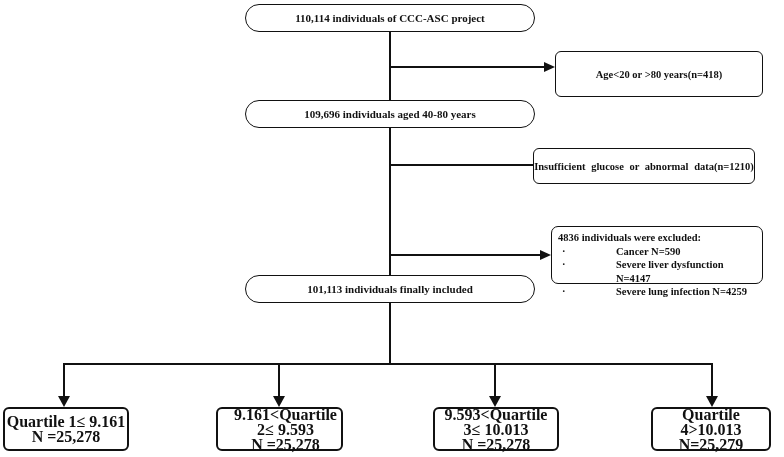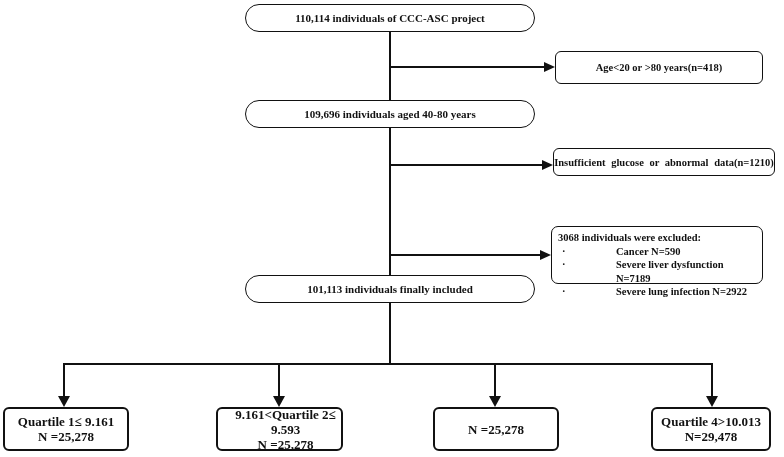--- a/index.html
+++ b/index.html
@@ -41,21 +41,21 @@
     font-weight:bold;font-size:10.5px;z-index:2;box-sizing:border-box;
     padding:4px 6px 2px 6px;line-height:13.5px;
   }
   .excl-row{display:flex;}
   .excl-bullet{width:10px;margin-left:4px;text-align:left;}
   .excl-item-text{flex:1;margin-left:44px;}
   .qbox{
     position:absolute;top:407px;height:44px;
     background:#ffffff;border:2px solid #111111;border-radius:6px;
     display:flex;flex-direction:column;align-items:center;justify-content:center;
-    font-weight:bold;font-size:13px;line-height:15px;z-index:2;box-sizing:border-box;text-align:center;
+    font-weight:bold;font-size:16px;line-height:15px;z-index:2;box-sizing:border-box;text-align:center;
   }
 </style>
 </head>
 <body>
 
 <div id="canvas">
 
   <div class="line" style="left:389px;top:30px;width:2px;height:335px;"></div>
 
   <div class="line" style="left:390px;top:66px;width:155px;height:2px;"></div>
@@ -84,53 +84,54 @@
   <div class="mainbox" style="top:4px;">
     <span>110,114 individuals of CCC-ASC project</span>
   </div>
   <div class="mainbox" style="top:100px;">
     <span>109,696 individuals aged 40-80 years</span>
   </div>
   <div class="mainbox" style="top:275px;">
     <span>101,113 individuals finally included</span>
   </div>
 
-  <div class="sidebox" style="left:555px;top:51px;width:208px;height:33px;">
+  <div class="sidebox" style="left:555px;top:51px;width:208px;height:46px;">
     <span>Age&lt;20 or &gt;80 years(n=418)</span>
   </div>
 
-  <div class="sidebox wide-spacing" style="left:553px;top:148px;width:222px;height:28px;">
+  <div class="sidebox wide-spacing" style="left:533px;top:148px;width:222px;height:36px;">
     <span>Insufficient glucose or abnormal data(n=1210)</span>
   </div>
 
   <div class="excl-list" style="left:551px;top:226px;width:212px;height:58px;">
-    <div>3068 individuals were excluded:</div>
+    <div>4836 individuals were excluded:</div>
     <div class="excl-row">
       <span class="excl-bullet">·</span>
       <span class="excl-item-text">Cancer N=590</span>
     </div>
     <div class="excl-row">
       <span class="excl-bullet">·</span>
-      <span class="excl-item-text">Severe liver dysfunction N=7189</span>
+      <span class="excl-item-text">Severe liver dysfunction N=4147</span>
     </div>
     <div class="excl-row">
       <span class="excl-bullet">·</span>
-      <span class="excl-item-text">Severe lung infection N=2922</span>
+      <span class="excl-item-text">Severe lung infection N=4259</span>
     </div>
   </div>
 
   <div class="qbox" style="left:3px;width:126px;">
     <span>Quartile 1≤ 9.161</span>
     <span>N =25,278</span>
   </div>
   <div class="qbox" style="left:216px;width:127px;padding-left:12px;">
     <span>9.161&lt;Quartile 2≤ 9.593</span>
     <span>N =25,278</span>
   </div>
   <div class="qbox" style="left:433px;width:126px;">
+    <span>9.593&lt;Quartile 3≤ 10.013</span>
     <span>N =25,278</span>
   </div>
   <div class="qbox" style="left:651px;width:120px;">
     <span>Quartile 4&gt;10.013</span>
-    <span>N=29,478</span>
+    <span>N=25,279</span>
   </div>
 
 </div>
 
 </body></html>

